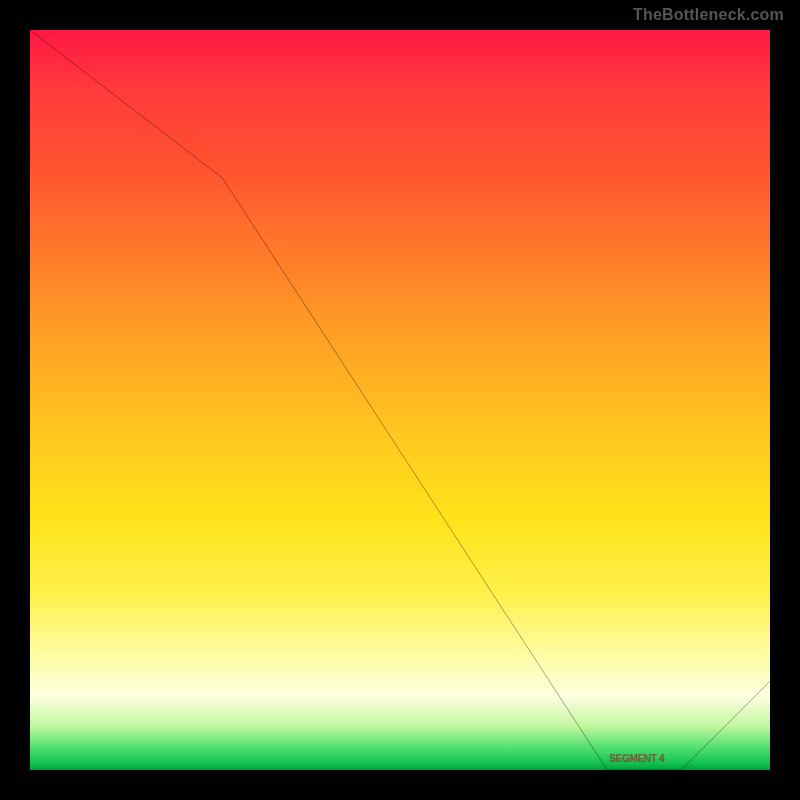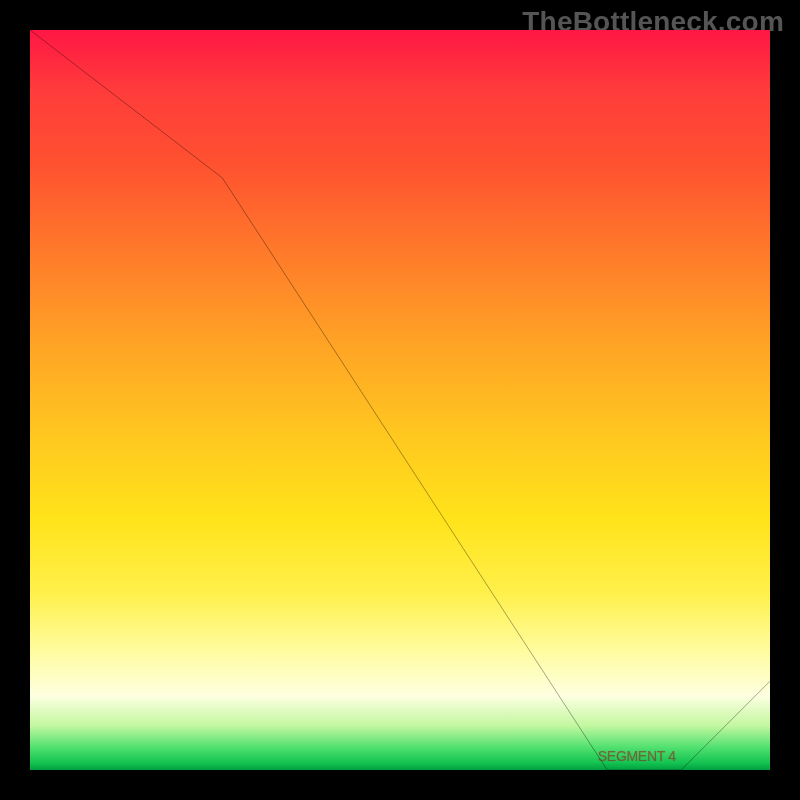--- a/index.html
+++ b/index.html
@@ -15,21 +15,21 @@
     position: relative;
     width: 800px;
     height: 800px;
     background: #000;
   }
   .attrib {
     position: absolute;
     top: 6px;
     right: 16px;
     color: #555;
-    font-size: 28px;
+    font-size: 16px;
     font-weight: 600;
     letter-spacing: 0.2px;
     user-select: none;
   }
   .plot {
     position: absolute;
     left: 30px;
     top: 30px;
     width: 740px;
     height: 740px;
@@ -54,23 +54,23 @@
   .curve {
     position: absolute;
     inset: 0;
     width: 100%;
     height: 100%;
     display: block;
   }
   .seg-label {
     position: absolute;
     bottom: 6px;
-    font-size: 14px;
+    font-size: 10px;
     color: #8b1a1a;
-    font-weight: 400;
+    font-weight: 700;
     letter-spacing: -0.3px;
     white-space: nowrap;
     text-shadow: 0 0 1px #b33;
     opacity: 0.55;
     transform: translateX(-50%);
     margin-top: 48px;
   }
 </style>
 </head>
 <body>

